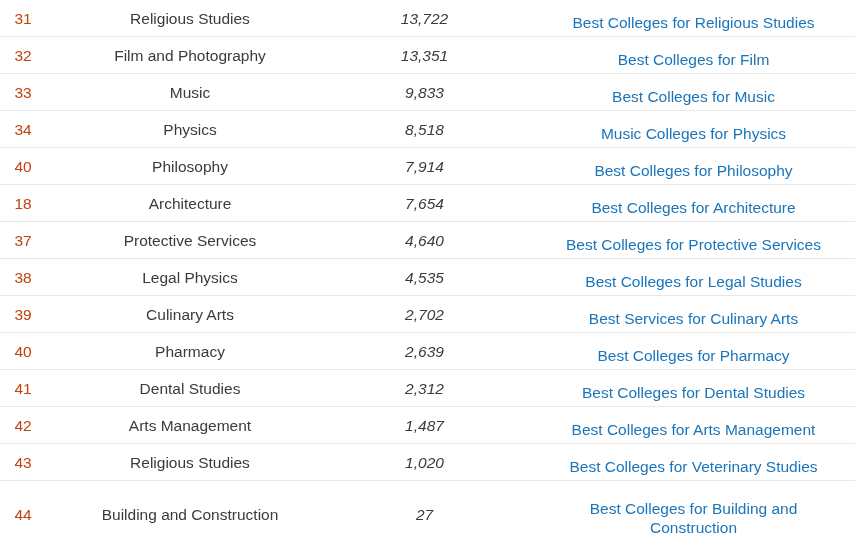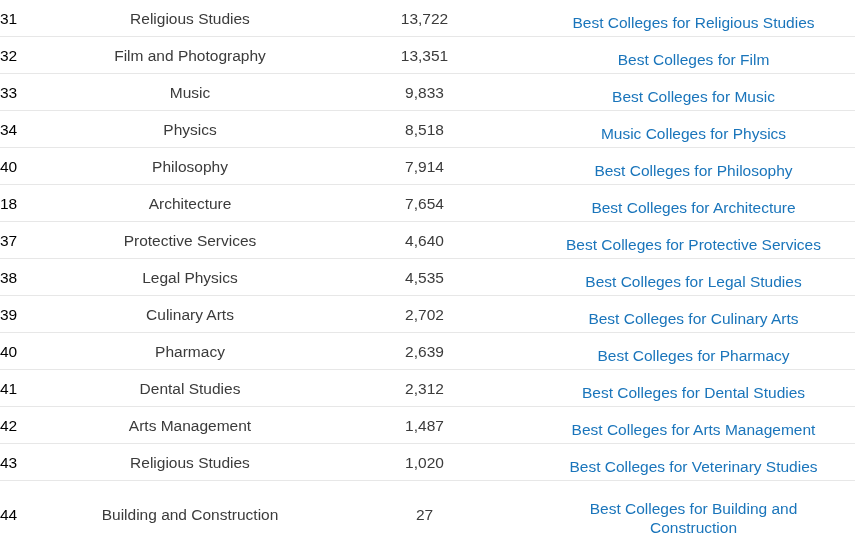--- a/index.html
+++ b/index.html
@@ -26,31 +26,32 @@
     padding: 0;
     vertical-align: middle;
     font-size: 15.5px;
     color: #3b3b3b;
     height: 36px;
     line-height: 19px;
     text-align: center;
   }
   td.col-rank {
     width: 46px;
-    text-align: left;
+    text-align: center;
     padding-right: 0;
-    color: #000000;
+    color: #c2410c;
   }
   td.col-major {
     width: 254px;
     padding-left: 17px;
   }
   td.col-count {
     width: 205px;
     padding-left: 5px;
+    font-style: italic;
   }
   td.col-link {
     width: 333px;
     padding-left: 0;
   }
   .major-link {
     color: #1a75bb;
     text-decoration: none;
     font-size: 15.5px;
     line-height: 19px;
@@ -124,21 +125,21 @@
       <tr>
         <td class="col-rank">38</td>
         <td class="col-major">Legal Physics</td>
         <td class="col-count">4,535</td>
         <td class="col-link"><a class="major-link" href="#">Best Colleges for Legal Studies</a></td>
       </tr>
       <tr>
         <td class="col-rank">39</td>
         <td class="col-major">Culinary Arts</td>
         <td class="col-count">2,702</td>
-        <td class="col-link"><a class="major-link" href="#">Best Colleges for Culinary Arts</a></td>
+        <td class="col-link"><a class="major-link" href="#">Best Services for Culinary Arts</a></td>
       </tr>
       <tr>
         <td class="col-rank">40</td>
         <td class="col-major">Pharmacy</td>
         <td class="col-count">2,639</td>
         <td class="col-link"><a class="major-link" href="#">Best Colleges for Pharmacy</a></td>
       </tr>
       <tr>
         <td class="col-rank">41</td>
         <td class="col-major">Dental Studies</td>

